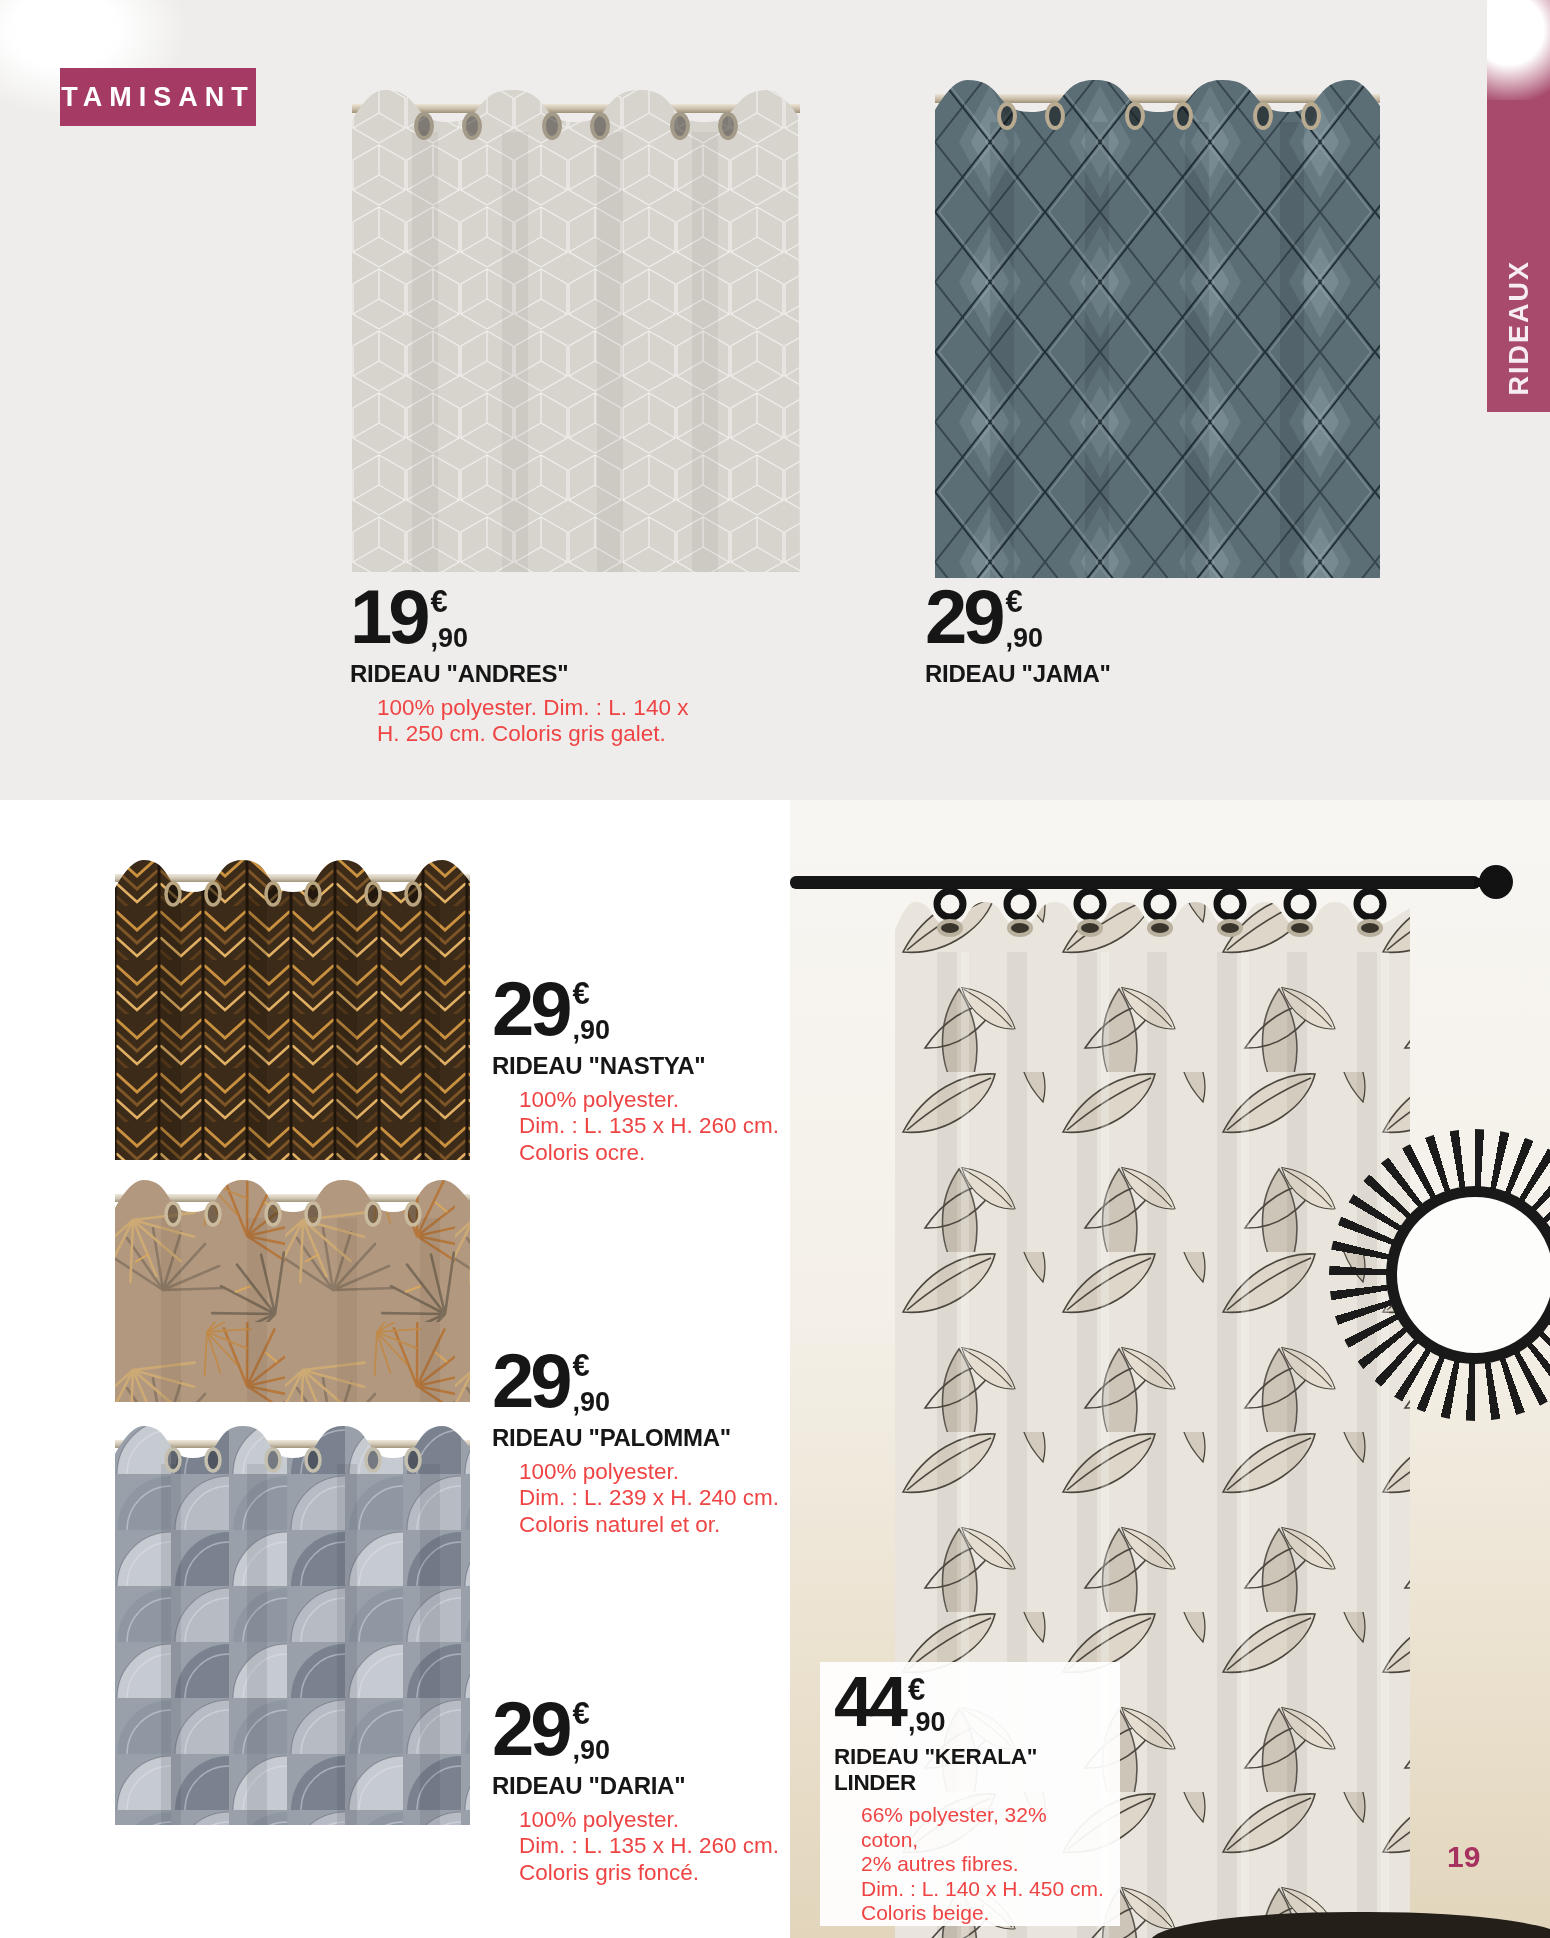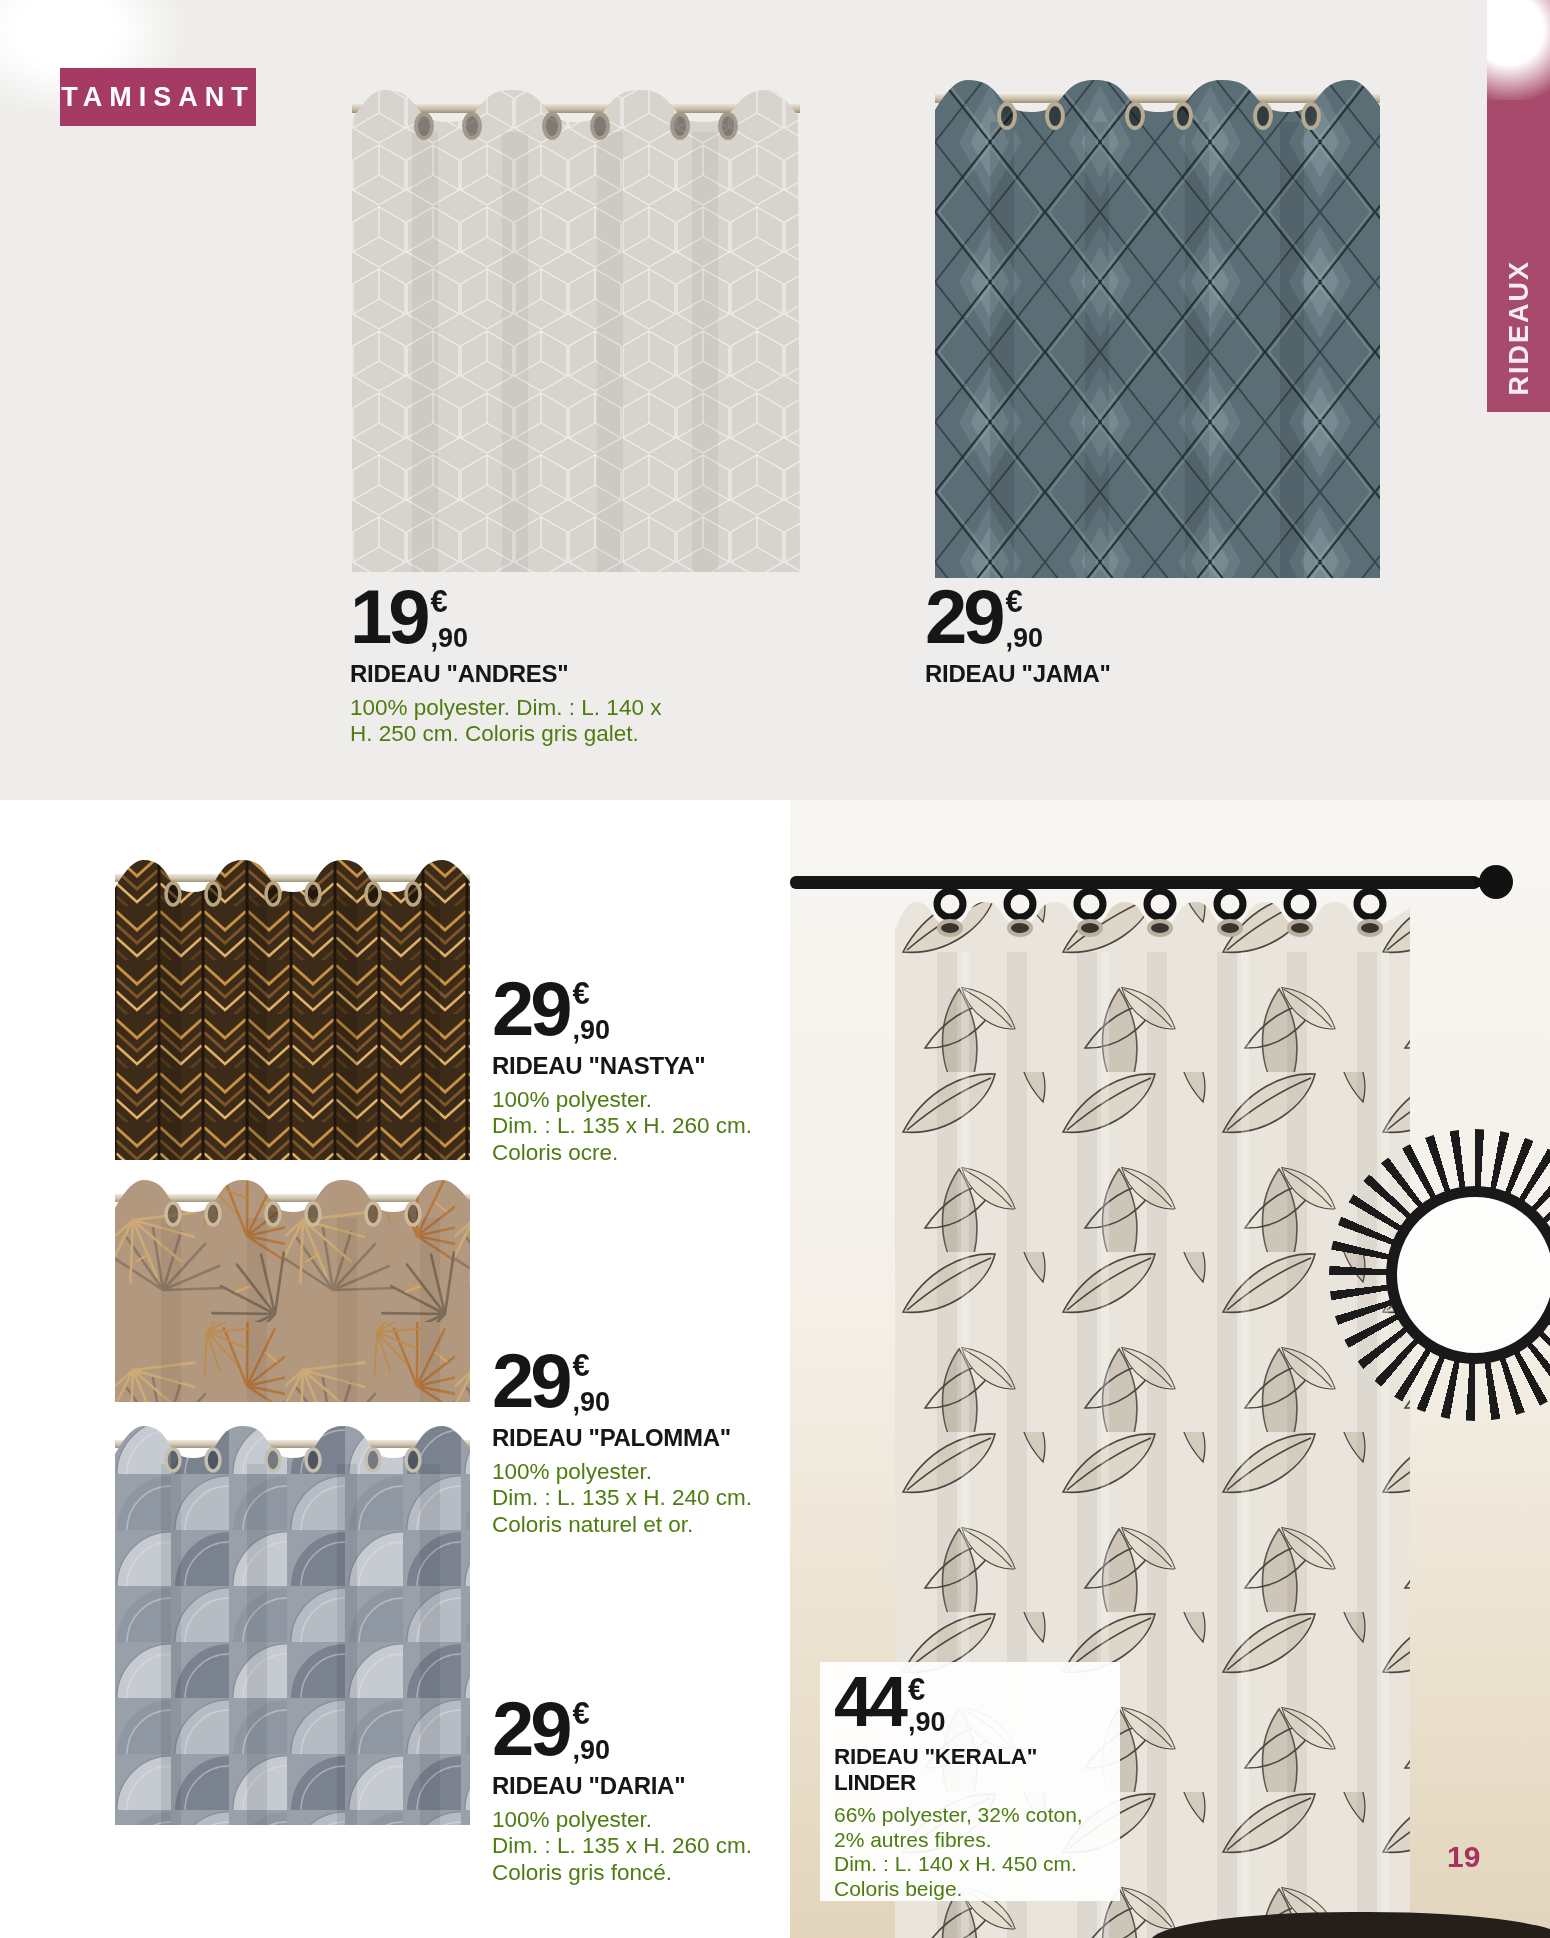--- a/index.html
+++ b/index.html
@@ -22,21 +22,21 @@
   .photo{position:absolute;}
   .photo svg{display:block;}
   
   .pblock{position:absolute;}
   .price{display:flex;align-items:flex-start;}
   .pint{font-size:76px;font-weight:bold;line-height:0.82;letter-spacing:-4px;}
   .pside{display:flex;flex-direction:column;justify-content:space-between;height:62px;margin-left:4px;padding-top:2px;}
   .pcur{font-size:31px;font-weight:bold;line-height:0.9;}
   .pdec{font-size:27px;font-weight:bold;line-height:0.9;}
   .pname{font-size:24px;font-weight:bold;letter-spacing:-0.3px;margin-top:10px;}
-  .pdesc{font-size:22.5px;line-height:1.17;margin-top:7px;color:#4d7c0f;}
+  .pdesc{font-size:22.5px;line-height:1.17;margin-top:7px;color:#ef4444;margin-left:27px;}
   
   .bigphoto{position:absolute;left:790px;top:800px;width:760px;height:1138px;overflow:hidden;
             background:linear-gradient(180deg,#f8f6f3 0%,#f4f0e8 45%,#ece3d2 72%,#e5d9c2 92%,#e2d5bc 100%);}
   .mirror{position:absolute;left:539px;top:329px;width:292px;height:292px;border-radius:50%;
           background:repeating-conic-gradient(#1b1b1b 0deg 3.6deg,rgba(0,0,0,0) 3.6deg 10deg);}
   .mirror::before{content:"";position:absolute;inset:57px;border-radius:50%;
           background:#fdfdfc;border:11px solid #191919;box-sizing:border-box;}
   .infobox{position:absolute;left:30px;top:862px;width:272px;background:rgba(255,255,255,0.93);
            padding:12px 14px 0 14px;}
   .infobox .pint{font-size:70px;}
@@ -263,21 +263,21 @@
     <div class="price">
       <span class="pint">29</span>
       <span class="pside">
           <span class="pcur">€</span>
           <span class="pdec">,90</span>
         </span>
     </div>
     <div class="pname">RIDEAU "PALOMMA"</div>
     <div class="pdesc">
       <span>100% polyester.</span><br>
-      <span>Dim. : L. 135 x H. 240 cm.</span><br>
+      <span>Dim. : L. 239 x H. 240 cm.</span><br>
       <span>Coloris naturel et or.</span>
     </div>
   </div>
 
   <div class="photo" style="left:115px;top:1418px;">
     <svg width="355" height="407" viewBox="0 0 355 407" xmlns="http://www.w3.org/2000/svg">
       <defs>
         <linearGradient id="rodD" x1="0" y1="0" x2="0" y2="1">
           <stop offset="0" stop-color="#efe9dd"></stop>
             <stop offset=".55" stop-color="#cfc5b2"></stop>

